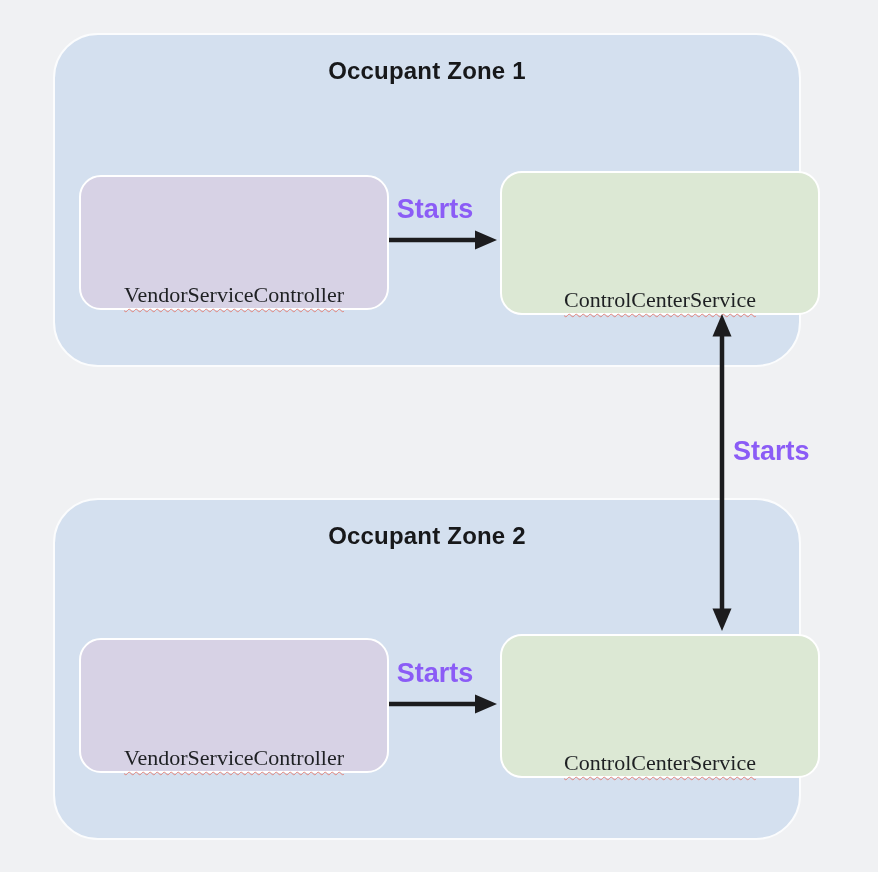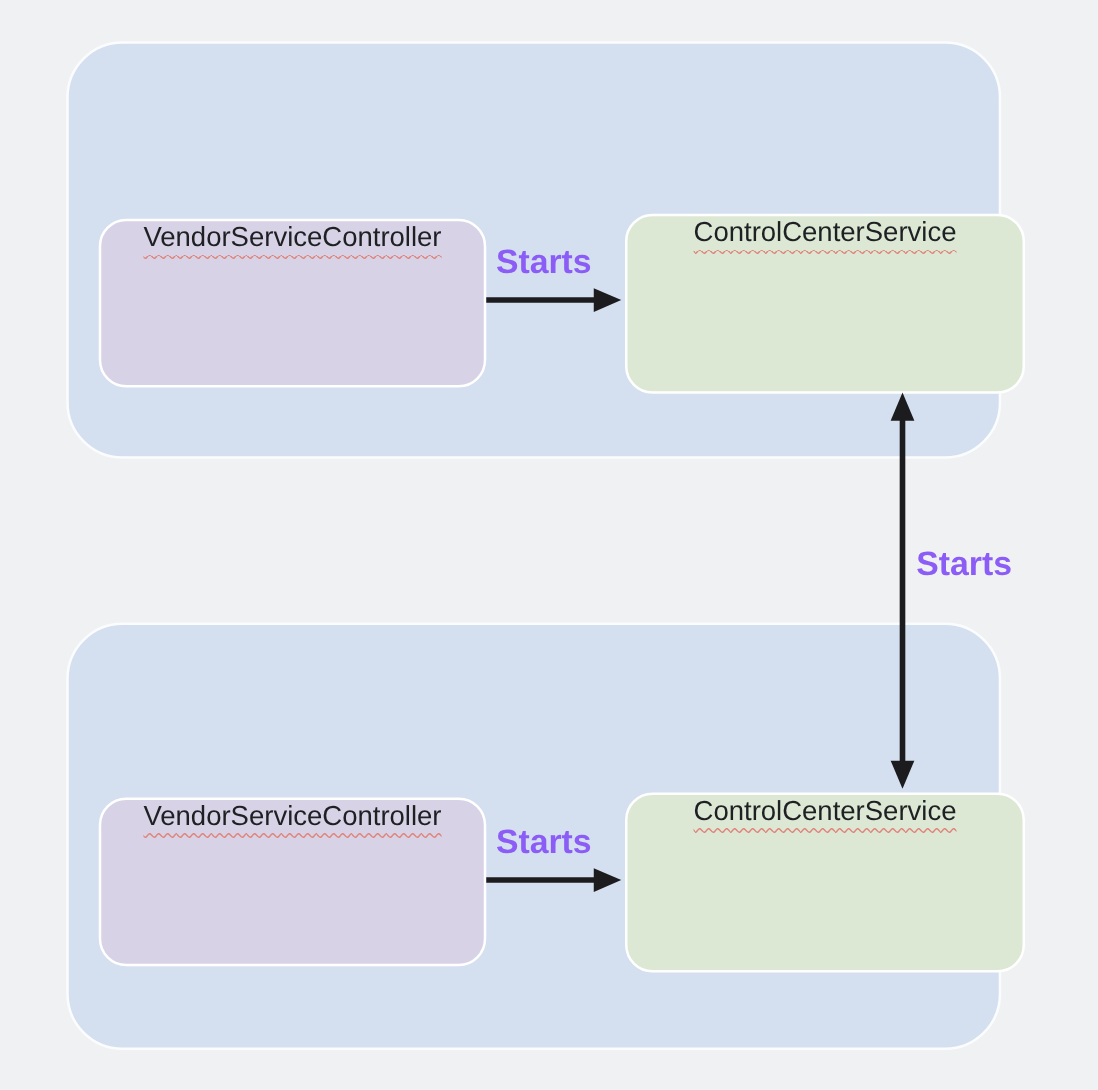--- a/index.html
+++ b/index.html
@@ -36,22 +36,23 @@
     font-weight: 700;
     color: #17181a;
     letter-spacing: 0.2px;
   }
   .node {
     position: absolute;
     box-sizing: border-box;
     border: 2px solid #ffffff;
     border-radius: 22px;
     display: flex;
-    align-items: flex-start;
+    align-items: flex-end;
     justify-content: center;
+    font-family: Liberation Serif, serif;
   }
   .vendor-node {
     left: 24px;
     width: 310px;
     height: 135px;
     background: #d7d2e5;
   }
   .zone-1 .vendor-node { top: 140px; }
   .zone-2 .vendor-node { top: 138px; }
   .control-node {
@@ -95,29 +96,31 @@
   .arrows polygon {
     fill: #1c1c1e;
   }
 </style>
 </head>
 <body>
 
 <div class="canvas">
 
   <section class="zone zone-1">
+    <div class="zone-title">Occupant Zone 1</div>
     <div class="node vendor-node">
       <span class="node-label">VendorServiceController</span>
     </div>
     <div class="node control-node">
       <span class="node-label">ControlCenterService</span>
     </div>
   </section>
 
   <section class="zone zone-2">
+    <div class="zone-title">Occupant Zone 2</div>
     <div class="node vendor-node">
       <span class="node-label">VendorServiceController</span>
     </div>
     <div class="node control-node">
       <span class="node-label">ControlCenterService</span>
     </div>
   </section>
 
   <div class="edge-label starts-label-1">Starts</div>
   <div class="edge-label starts-label-2">Starts</div>

